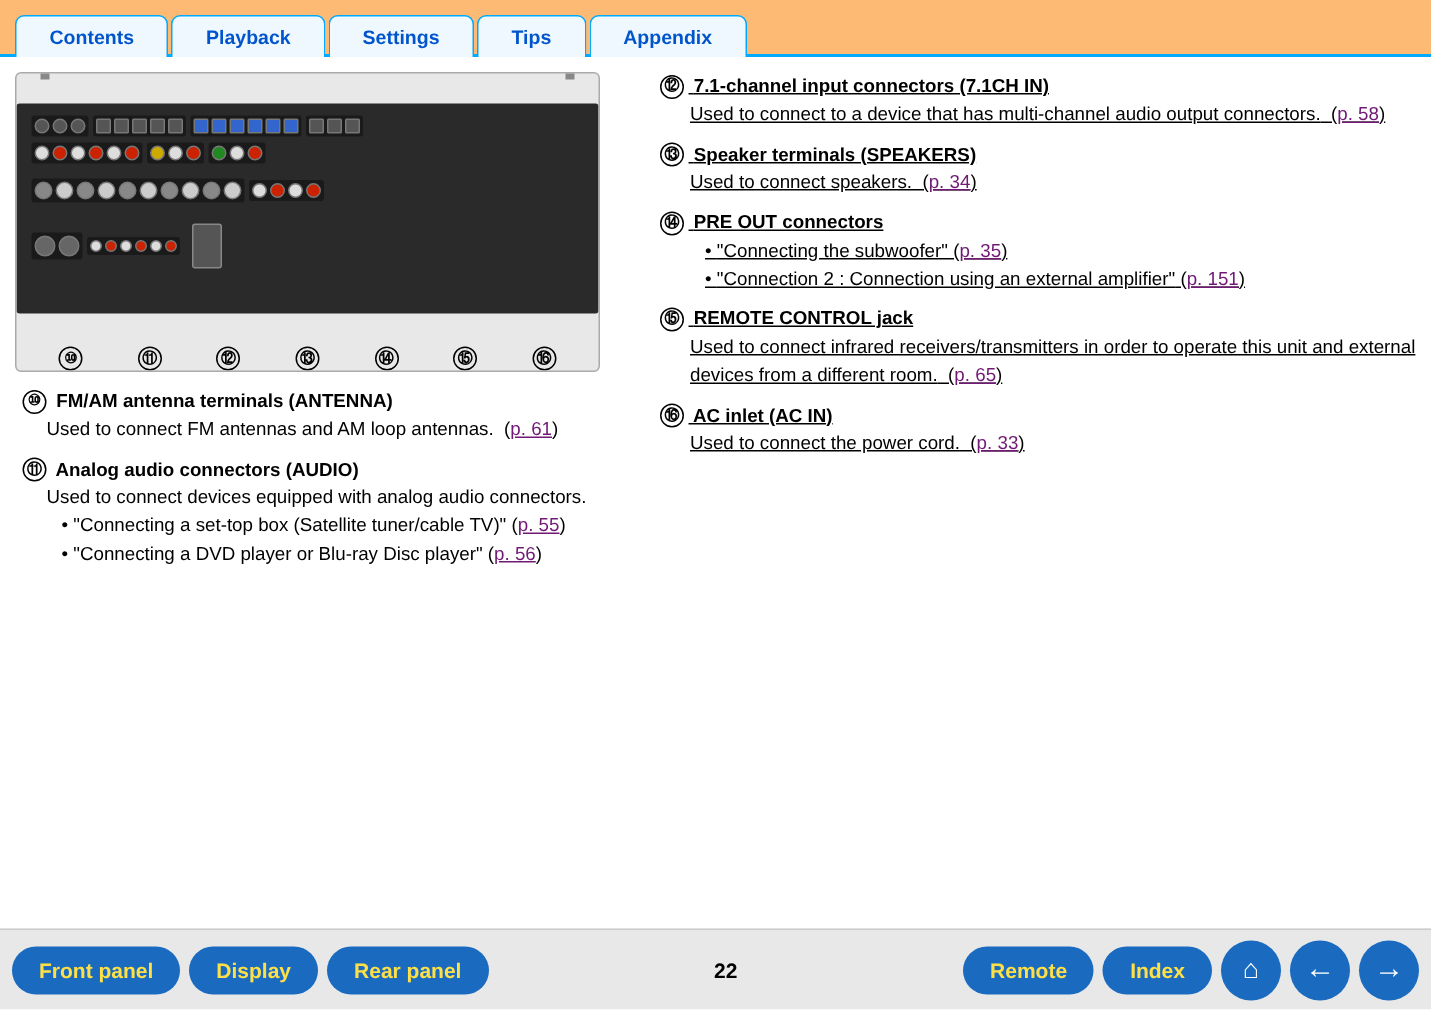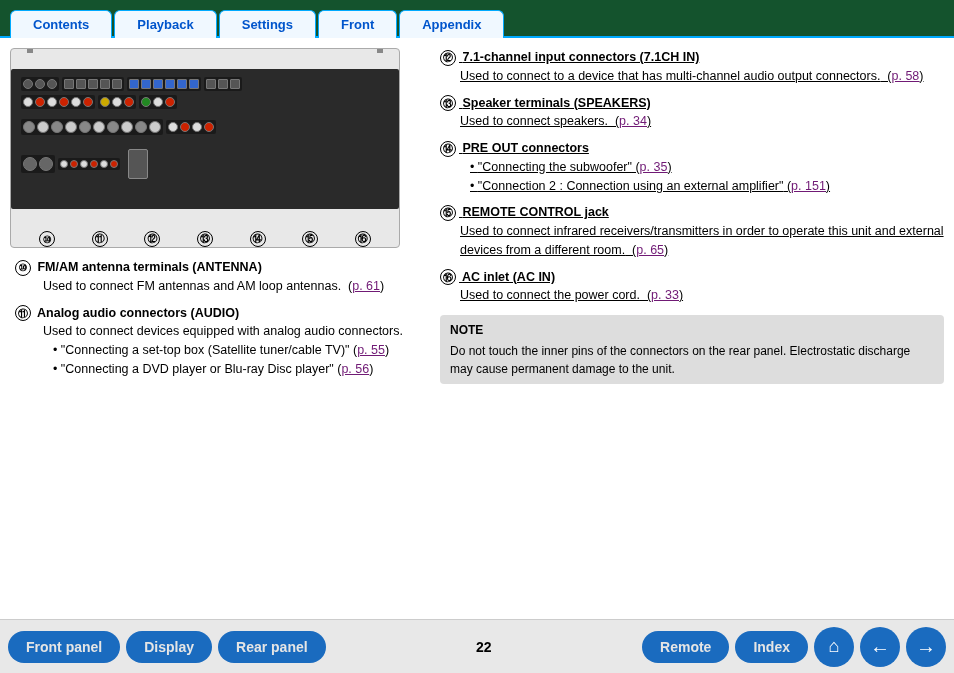--- a/index.html
+++ b/index.html
@@ -12,21 +12,21 @@
       overflow: hidden;
       position: relative;
     }
 
     
     .top-nav {
       display: flex;
       align-items: flex-end;
       padding: 8px 10px 0 10px;
       border-bottom: 2px solid #00aaff;
-      background: #14532d;
+      background: #fdba74;
     }
     .nav-tab {
       padding: 6px 22px;
       border: 1.5px solid #00aaff;
       border-bottom: none;
       border-radius: 6px 6px 0 0;
       margin-right: 2px;
       cursor: pointer;
       color: #0055cc;
       font-size: 13px;
@@ -153,21 +153,21 @@
       width: 16px;
       height: 16px;
       border-radius: 50%;
       border: 1.5px solid #000;
       font-size: 10px;
       font-weight: bold;
       margin-right: 3px;
       vertical-align: middle;
     }
     .left-text .section-body {
-      margin-left: 28px;
+      margin-left: 16px;
     }
     .left-text .bullet { margin-left: 10px; }
     .link { color: #701a75; text-decoration: underline; }
 
     
     .right-col {
       flex: 1;
       padding-left: 10px;
       font-size: 12.5px;
       line-height: 1.5;
@@ -221,21 +221,21 @@
       height: 54px;
       background: #e8e8e8;
       border-top: 1px solid #ccc;
       display: flex;
       align-items: center;
       padding: 0 8px;
       gap: 6px;
     }
     .bottom-btn {
       background: #1a6bbf;
-      color: #e5e5e5;
+      color: #fde047;
       border: none;
       border-radius: 20px;
       padding: 8px 18px;
       font-size: 14px;
       font-weight: bold;
       cursor: pointer;
       white-space: nowrap;
     }
     .page-num {
       flex: 1;
@@ -269,21 +269,21 @@
       font-size: 18px;
     }
   </style>
 </head>
 <body>
 
 <div class="top-nav">
   <div class="nav-tab">Contents</div>
   <div class="nav-tab">Playback</div>
   <div class="nav-tab">Settings</div>
-  <div class="nav-tab">Front</div>
+  <div class="nav-tab">Tips</div>
   <div class="nav-tab">Appendix</div>
 </div>
 
 <div class="main-content">
 
   <div class="left-col">
 
     <div class="device-image">
       <div class="antenna-left"></div>
       <div class="antenna-right"></div>
@@ -461,24 +461,20 @@
       <div class="section-title">
         <span class="section-num">⑯</span>
         <span>AC inlet (AC IN)</span>
       </div>
       <div class="section-body">
         <span>Used to connect the power cord.</span>
         &nbsp;(<span class="link">p. 33</span>)
       </div>
     </div>
 
-    <div class="note-box">
-      <div class="note-title">NOTE</div>
-      <div>Do not touch the inner pins of the connectors on the rear panel. Electrostatic discharge may cause permanent damage to the unit.</div>
-    </div>
   </div>
 </div>
 
 <div class="bottom-nav">
   <button class="bottom-btn">Front panel</button>
   <button class="bottom-btn">Display</button>
   <button class="bottom-btn">Rear panel</button>
   <div class="page-num">22</div>
   <button class="bottom-btn">Remote</button>
   <button class="bottom-btn">Index</button>

